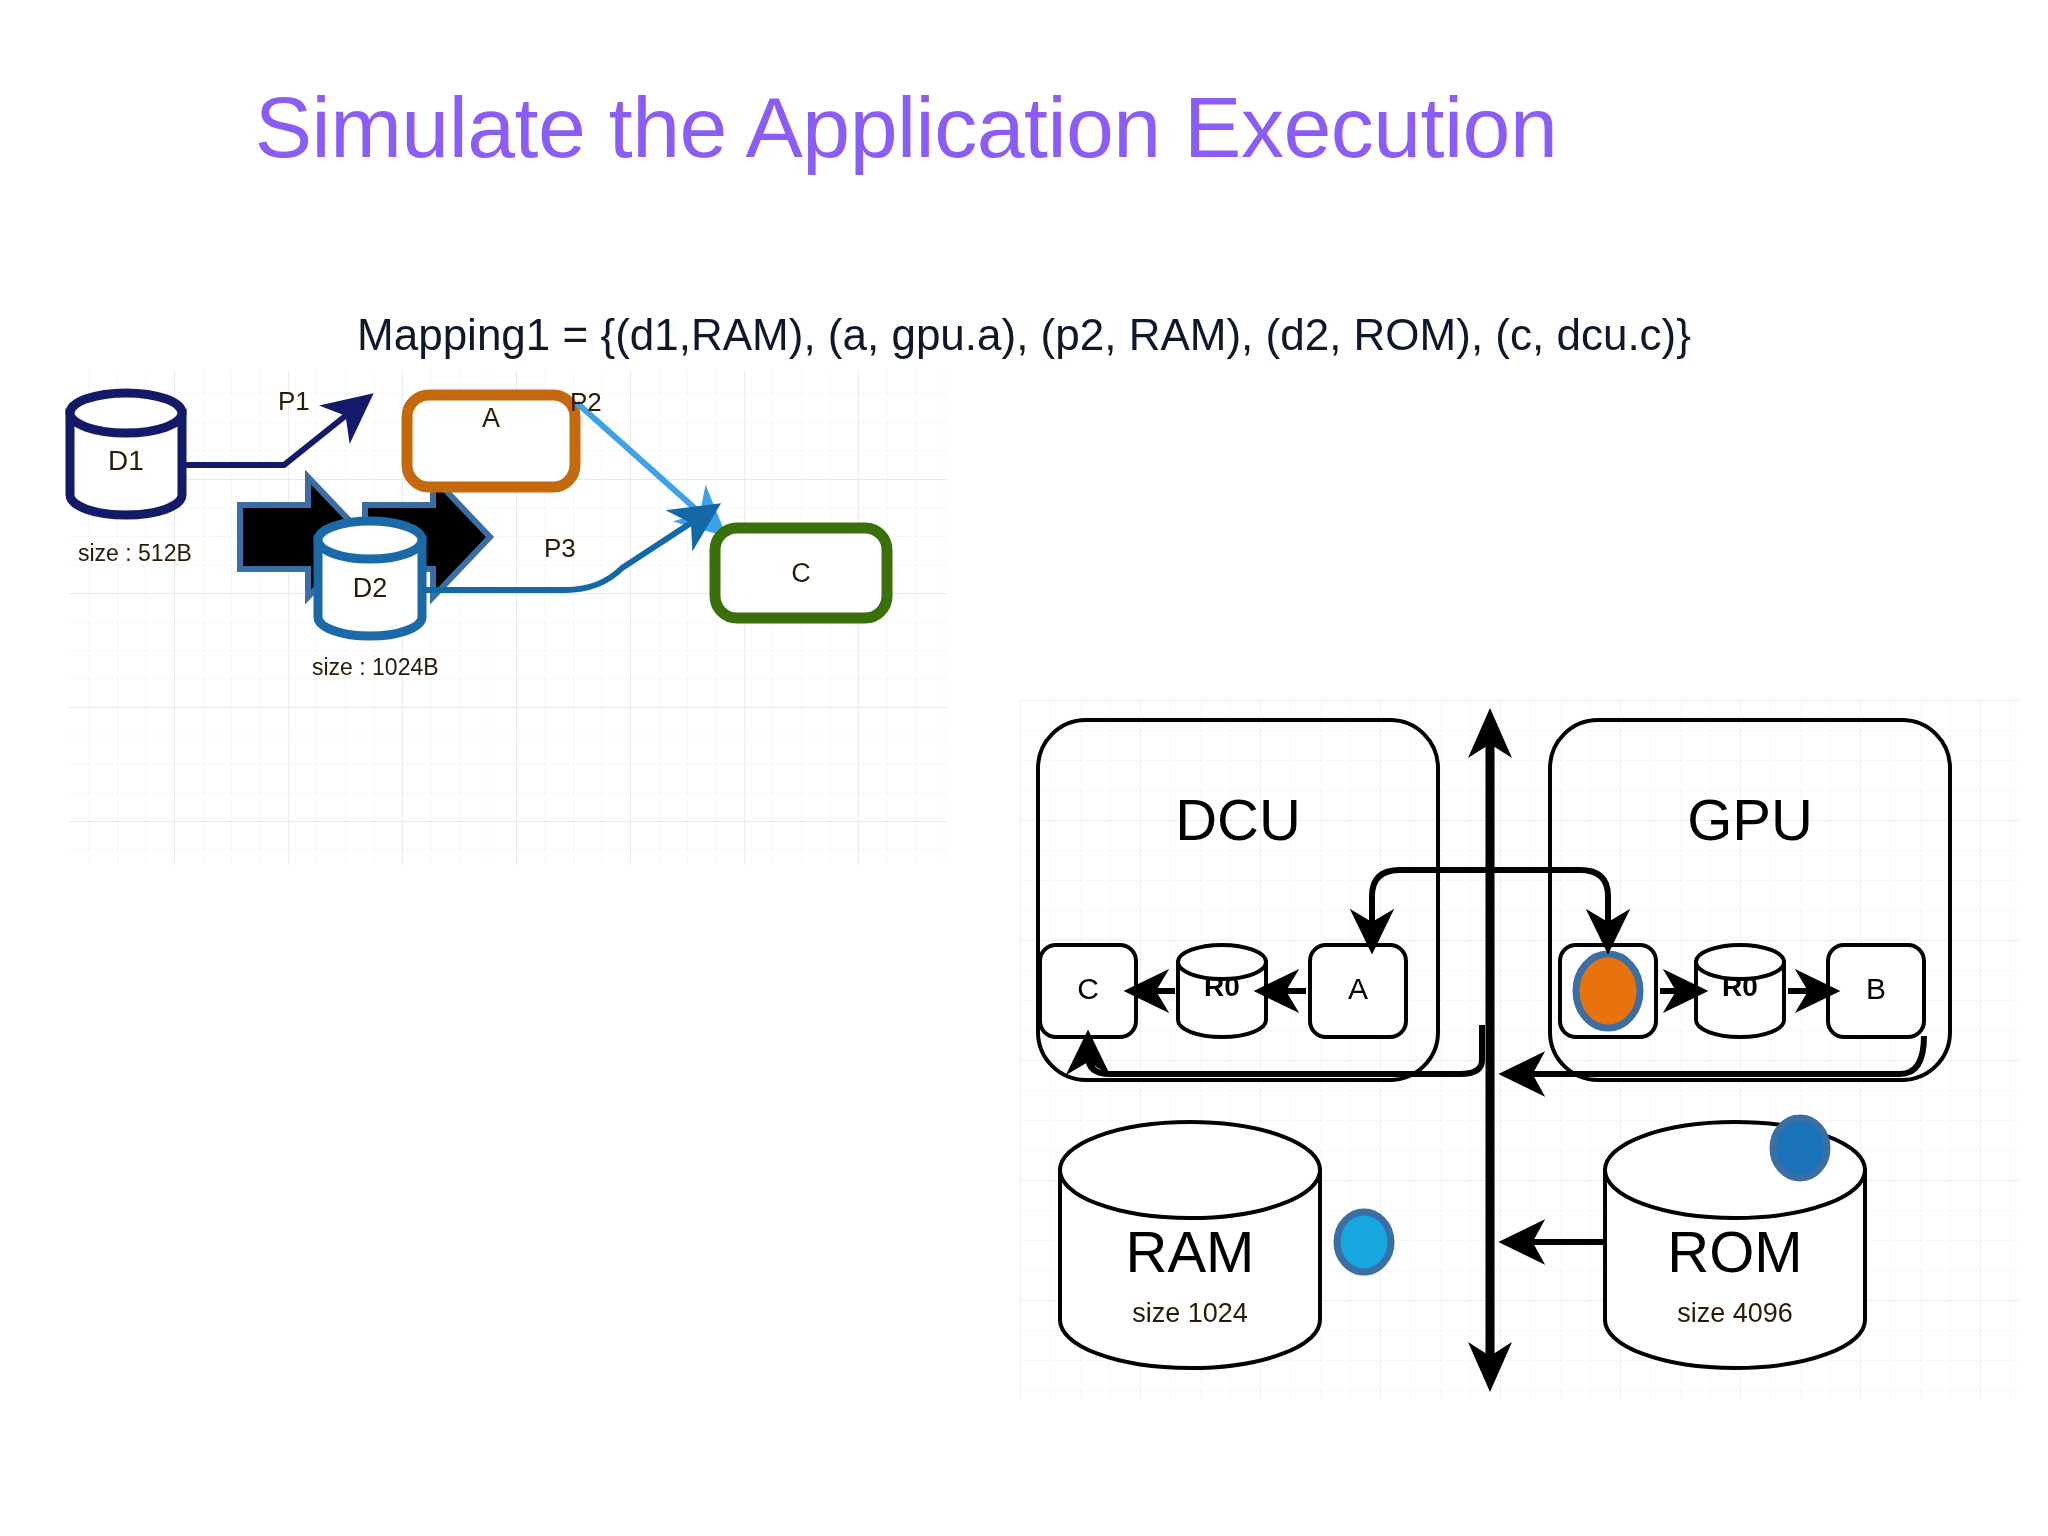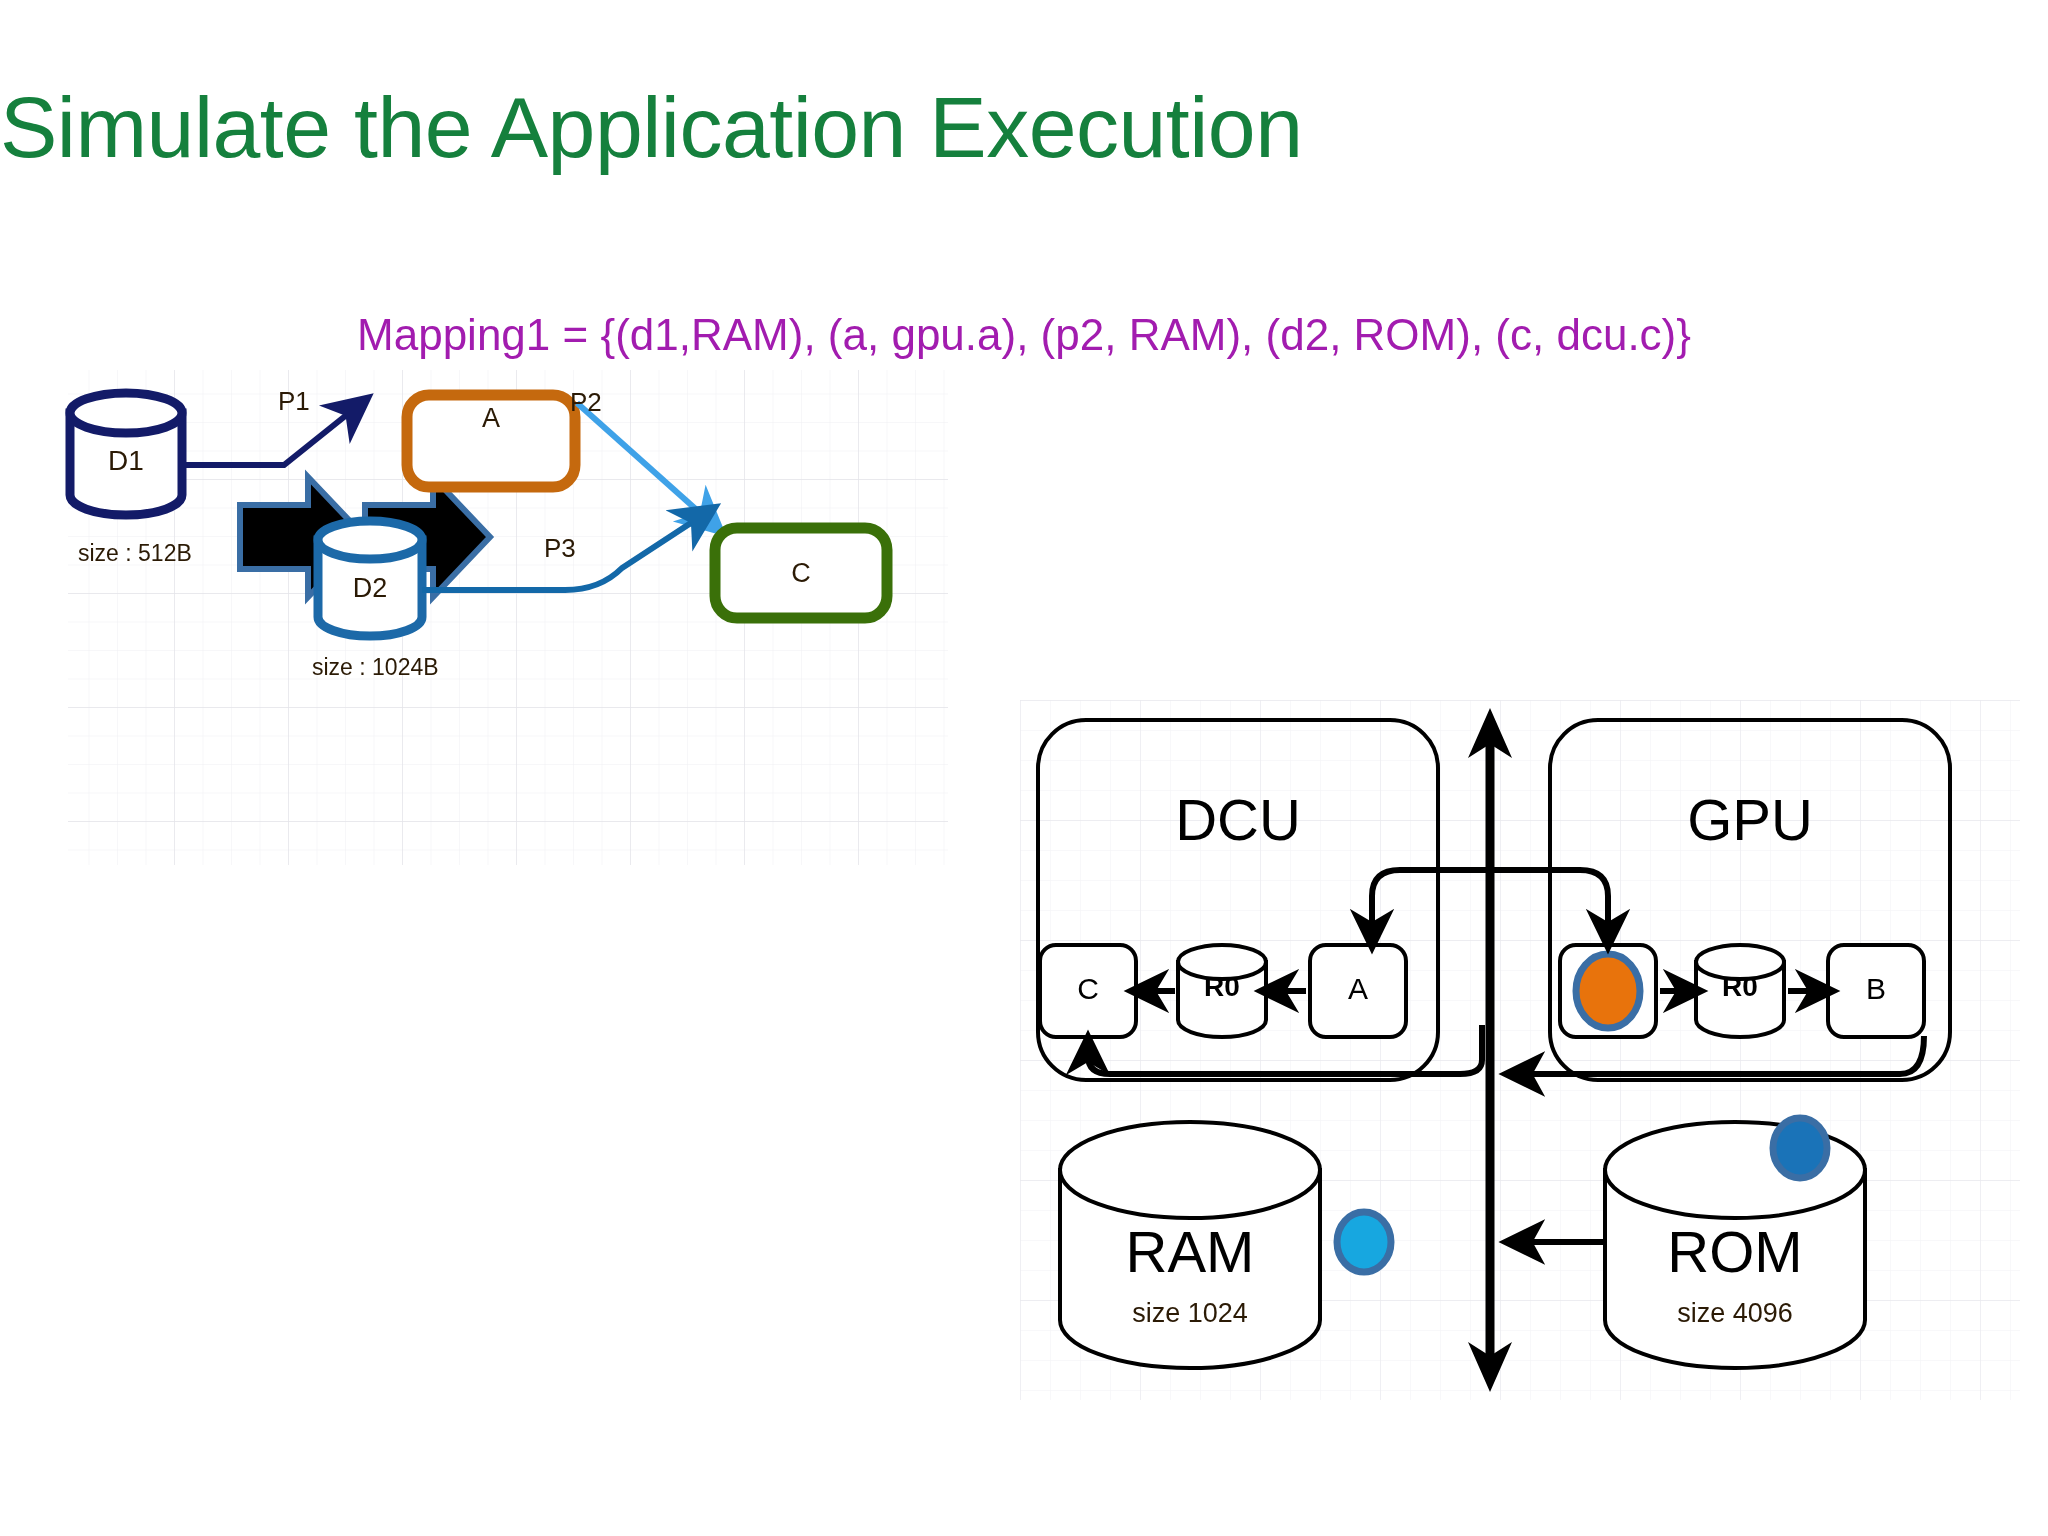--- a/index.html
+++ b/index.html
@@ -18,35 +18,36 @@
     position: absolute;
     inset: 0;
     background: #ffffff;
   }
   
   #slide-title {
     position: absolute;
     left: 0;
     top: 78px;
     width: 1812px;
+    text-align: center;
     font-size: 86px;
     font-weight: 400;
-    color: #15803d;
+    color: #8b5cf6;
     letter-spacing: -0.5px;
     white-space: nowrap;
   }
   
   #mapping-text {
     position: absolute;
     left: 0;
     top: 310px;
     width: 2048px;
     text-align: center;
     font-size: 44px;
-    color: #a21caf;
+    color: #0f172a;
     white-space: nowrap;
   }
   
   .canvas {
     position: absolute;
     pointer-events: none;
   }
   #app-graph-canvas {
     left: 60px;
     top: 365px;

